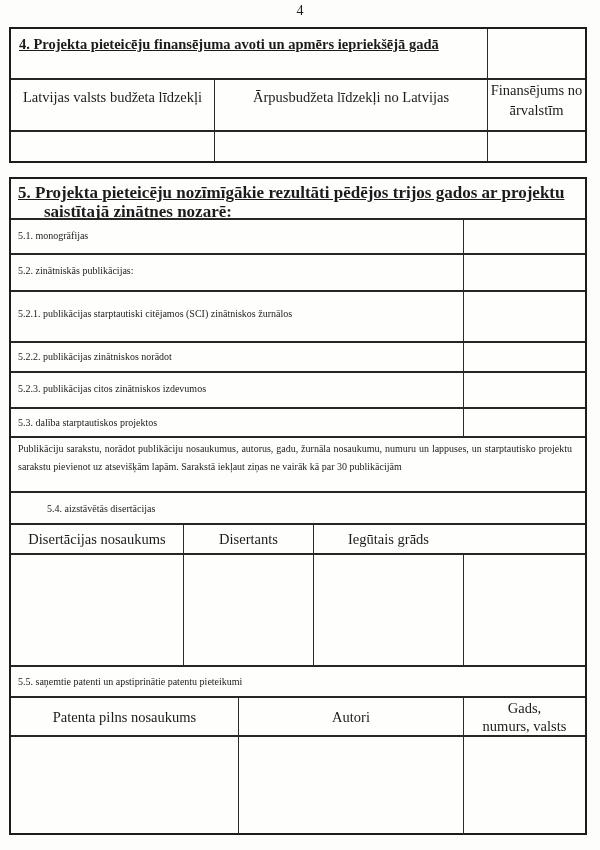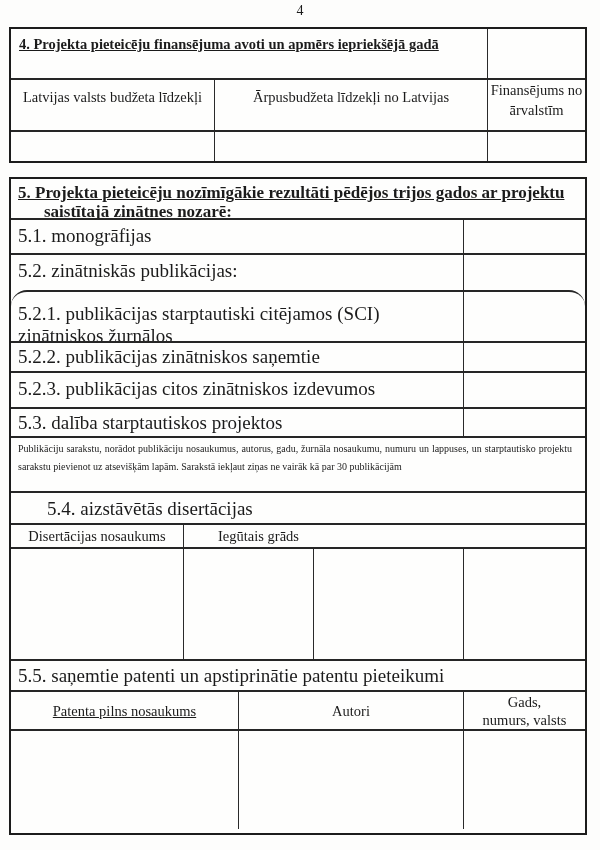--- a/index.html
+++ b/index.html
@@ -29,21 +29,21 @@
     border-top:2px solid #262626;
   }
   .row:first-child{border-top:none;text-decoration:underline;}
   .cell{
     box-sizing:border-box;
     border-left:1.5px solid #2a2a2a;
     overflow:hidden;
   }
   .cell:first-child{border-left:none;}
   .b{font-weight:bold;}
-  .lbl{padding:6px 8px 0 7px;font-size:19px;line-height:20px;}
+  .lbl{padding:6px 8px 0 7px;font-size:10px;line-height:20px;}
   .t1-title{padding:5px 10px 0 8px;font-size:14.5px;line-height:21px;}
   .t1-colhead{padding-top:7px;font-size:14.5px;line-height:21px;text-align:center;}
   .s5-title{padding:4px 12px 0 7px;font-size:17px;line-height:19px;}
   .s5-title .line2{display:block;padding-left:26px;}
   .wrap-narrow{max-width:428px;line-height:22px;padding-top:5px;}
   .note{
     font-size:10px;line-height:18px;text-align:justify;
     padding:2px 13px 0 7px;
   }
   .head-center{
@@ -86,29 +86,29 @@
   <div class="row" style="height:35px;">
     <div class="cell lbl" style="width:452px;">5.1. monogrāfijas</div>
     <div class="cell" style="width:122px;"></div>
   </div>
 
   <div class="row" style="height:37px;">
     <div class="cell lbl" style="width:452px;">5.2. zinātniskās publikācijas:</div>
     <div class="cell" style="width:122px;"></div>
   </div>
 
-  <div class="row" style="height:51px;border-radius:16px;">
+  <div class="row" style="height:51px;">
     <div class="cell lbl" style="width:452px;">
       <div class="wrap-narrow">5.2.1. publikācijas starptautiski citējamos (SCI) zinātniskos žurnālos</div>
     </div>
     <div class="cell" style="width:122px;"></div>
   </div>
 
   <div class="row" style="height:30px;">
-    <div class="cell lbl" style="width:452px;padding-top:4px;">5.2.2. publikācijas zinātniskos saņemtie</div>
+    <div class="cell lbl" style="width:452px;padding-top:4px;">5.2.2. publikācijas zinātniskos norādot</div>
     <div class="cell" style="width:122px;"></div>
   </div>
 
   <div class="row" style="height:36px;">
     <div class="cell lbl" style="width:452px;">5.2.3. publikācijas citos zinātniskos izdevumos</div>
     <div class="cell" style="width:122px;"></div>
   </div>
 
   <div class="row" style="height:29px;">
     <div class="cell lbl" style="width:452px;padding-top:4px;">5.3. dalība starptautiskos projektos</div>
@@ -116,38 +116,39 @@
   </div>
 
   <div class="row" style="height:55px;">
     <div class="cell note" style="width:574px;">Publikāciju sarakstu, norādot publikāciju nosaukumus, autorus, gadu, žurnāla nosaukumu, numuru un lappuses, un starptautisko projektu sarakstu pievienot uz atsevišķām lapām. Sarakstā iekļaut ziņas ne vairāk kā par 30 publikācijām</div>
   </div>
 
   <div class="row" style="height:32px;">
     <div class="cell lbl" style="width:574px;margin-left:29px;">5.4. aizstāvētās disertācijas</div>
   </div>
 
-  <div class="row" style="height:24px;">
+  <div class="row" style="height:30px;">
     <div class="cell head-center" style="width:172px;">Disertācijas nosaukums</div>
+    <div class="cell head-center" style="width:130px;">Disertants</div>
     <div class="cell head-center" style="width:150px;">Iegūtais grāds</div>
   </div>
 
   <div class="row" style="height:112px;">
     <div class="cell" style="width:172px;"></div>
     <div class="cell" style="width:130px;"></div>
     <div class="cell" style="width:150px;"></div>
     <div class="cell" style="width:122px;"></div>
   </div>
 
   <div class="row" style="height:31px;">
     <div class="cell lbl" style="width:574px;padding-top:5px;">5.5. saņemtie patenti un apstiprinātie patentu pieteikumi</div>
   </div>
 
   <div class="row" style="height:39px;">
-    <div class="cell head-center" style="width:227px;text-decoration:underline;">Patenta pilns nosaukums</div>
+    <div class="cell head-center" style="width:227px;">Patenta pilns nosaukums</div>
     <div class="cell head-center" style="width:225px;">Autori</div>
     <div class="cell head-center" style="width:122px;">
       <span>Gads,</span>
       <span>numurs, valsts</span>
     </div>
   </div>
 
   <div class="row" style="height:100px;">
     <div class="cell" style="width:227px;"></div>
     <div class="cell" style="width:225px;"></div>

